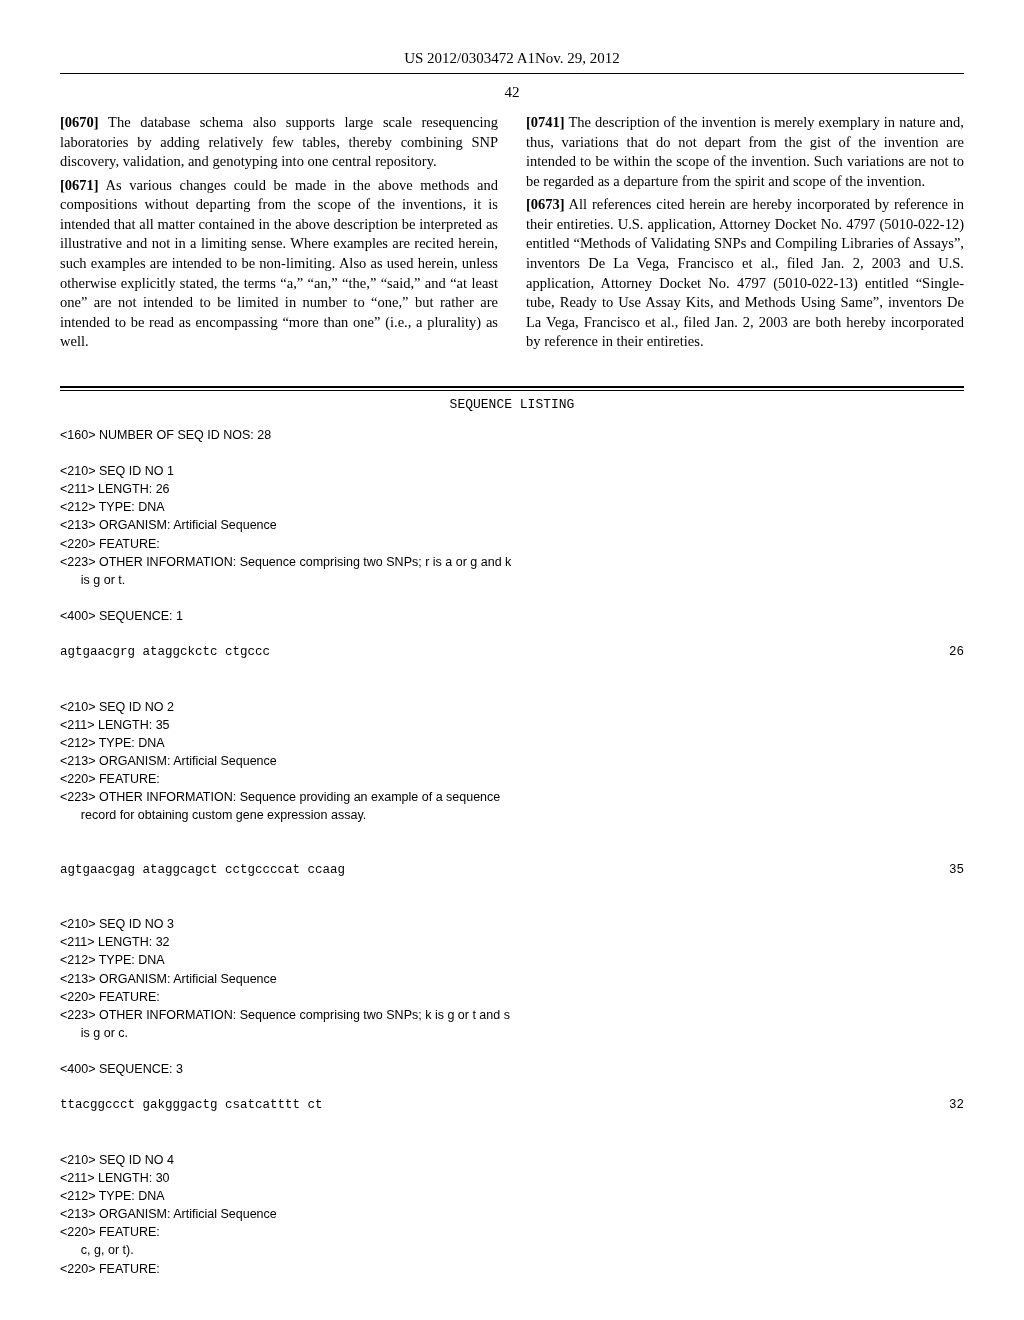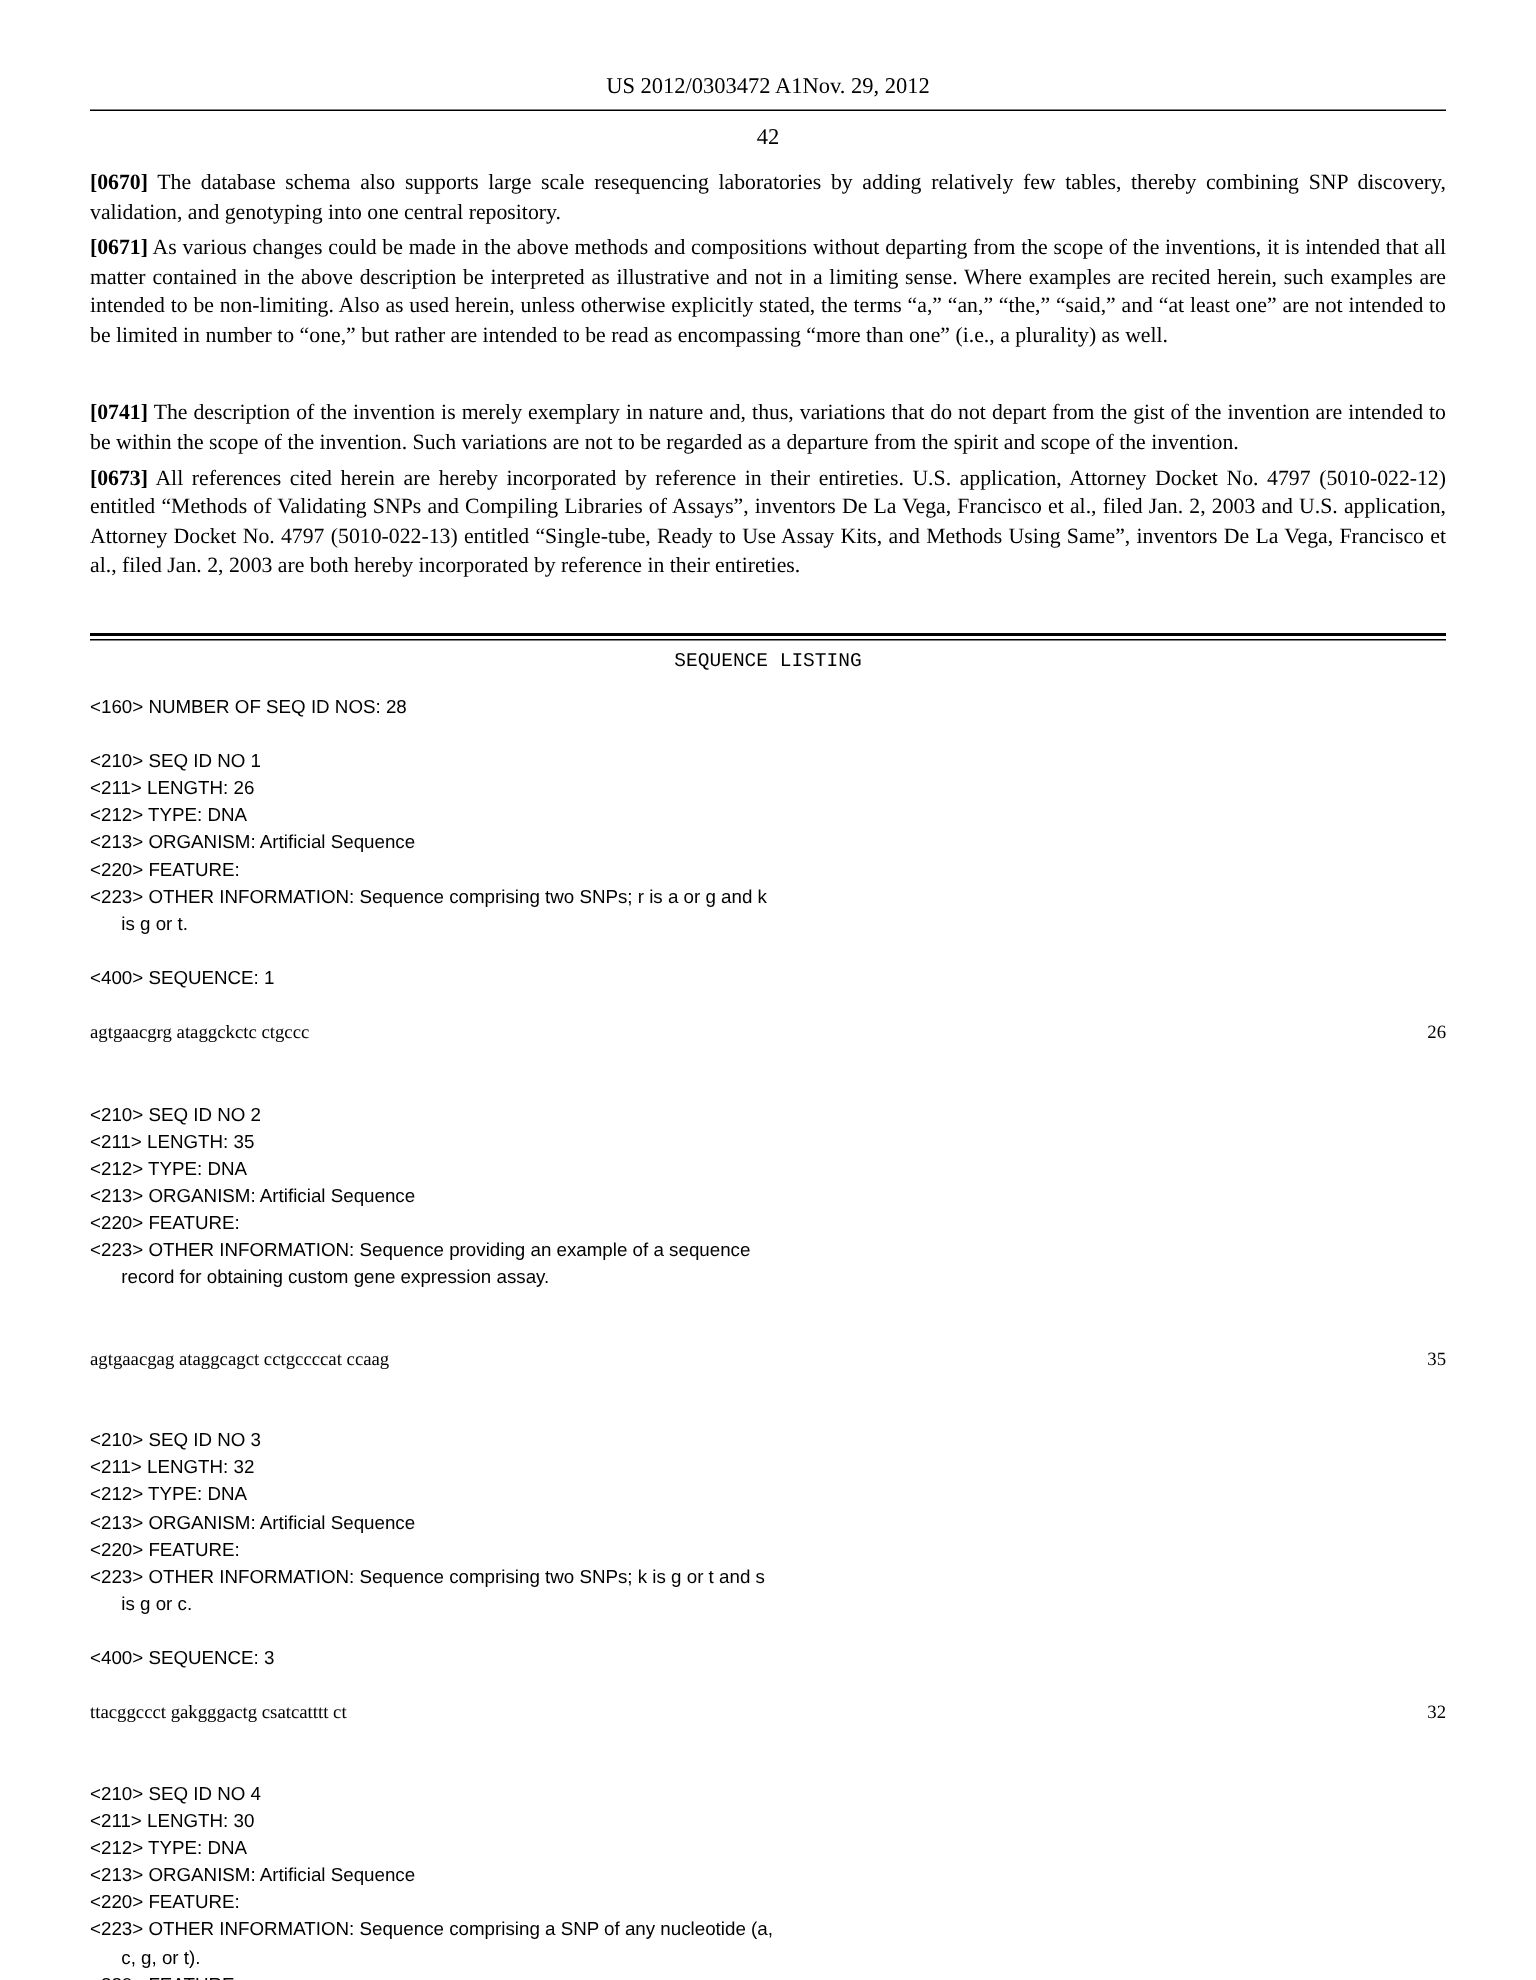--- a/index.html
+++ b/index.html
@@ -26,21 +26,20 @@
     margin: 0 0 10px 0;
   }
   .page-number {
     text-align: center;
     font-size: 15px;
     margin: 4px 0 12px 0;
   }
   .columns {
     display: flex;
     gap: 28px;
-    flex-direction: column;
   }
   .col {
     flex: 1;
     font-size: 14.5px;
     line-height: 1.35;
     text-align: justify;
   }
   .col p {
     margin: 0 0 4px 0;
   }
@@ -68,21 +67,21 @@
   }
   .mono {
     font-family: Liberation Sans, sans-serif;
     font-size: 12.5px;
     white-space: pre;
     line-height: 1.45;
   }
   .seq-row {
     display: flex;
     justify-content: space-between;
-    font-family: Liberation Serif, serif;
+    font-family: Liberation Mono, monospace;
     font-size: 12.5px;
     line-height: 1.45;
   }
 </style>
 </head>
 <body>
 
 <div class="page">
 
   <div class="header">
@@ -160,18 +159,17 @@
       <span>32</span>
     </div>
     <div class="mono"> </div>
     <div class="mono"> </div>
 
     <div class="mono">&lt;210&gt; SEQ ID NO 4</div>
     <div class="mono">&lt;211&gt; LENGTH: 30</div>
     <div class="mono">&lt;212&gt; TYPE: DNA</div>
     <div class="mono">&lt;213&gt; ORGANISM: Artificial Sequence</div>
     <div class="mono">&lt;220&gt; FEATURE:</div>
-    <div class="mono">&lt;223&gt; OTHER INFORMATION: Sequence comprising a SNP of any nucleotide (a,</div>
     <div class="mono">      c, g, or t).</div>
     <div class="mono">&lt;220&gt; FEATURE:</div>
 
   </div>
 </div>
 
 </body></html>

